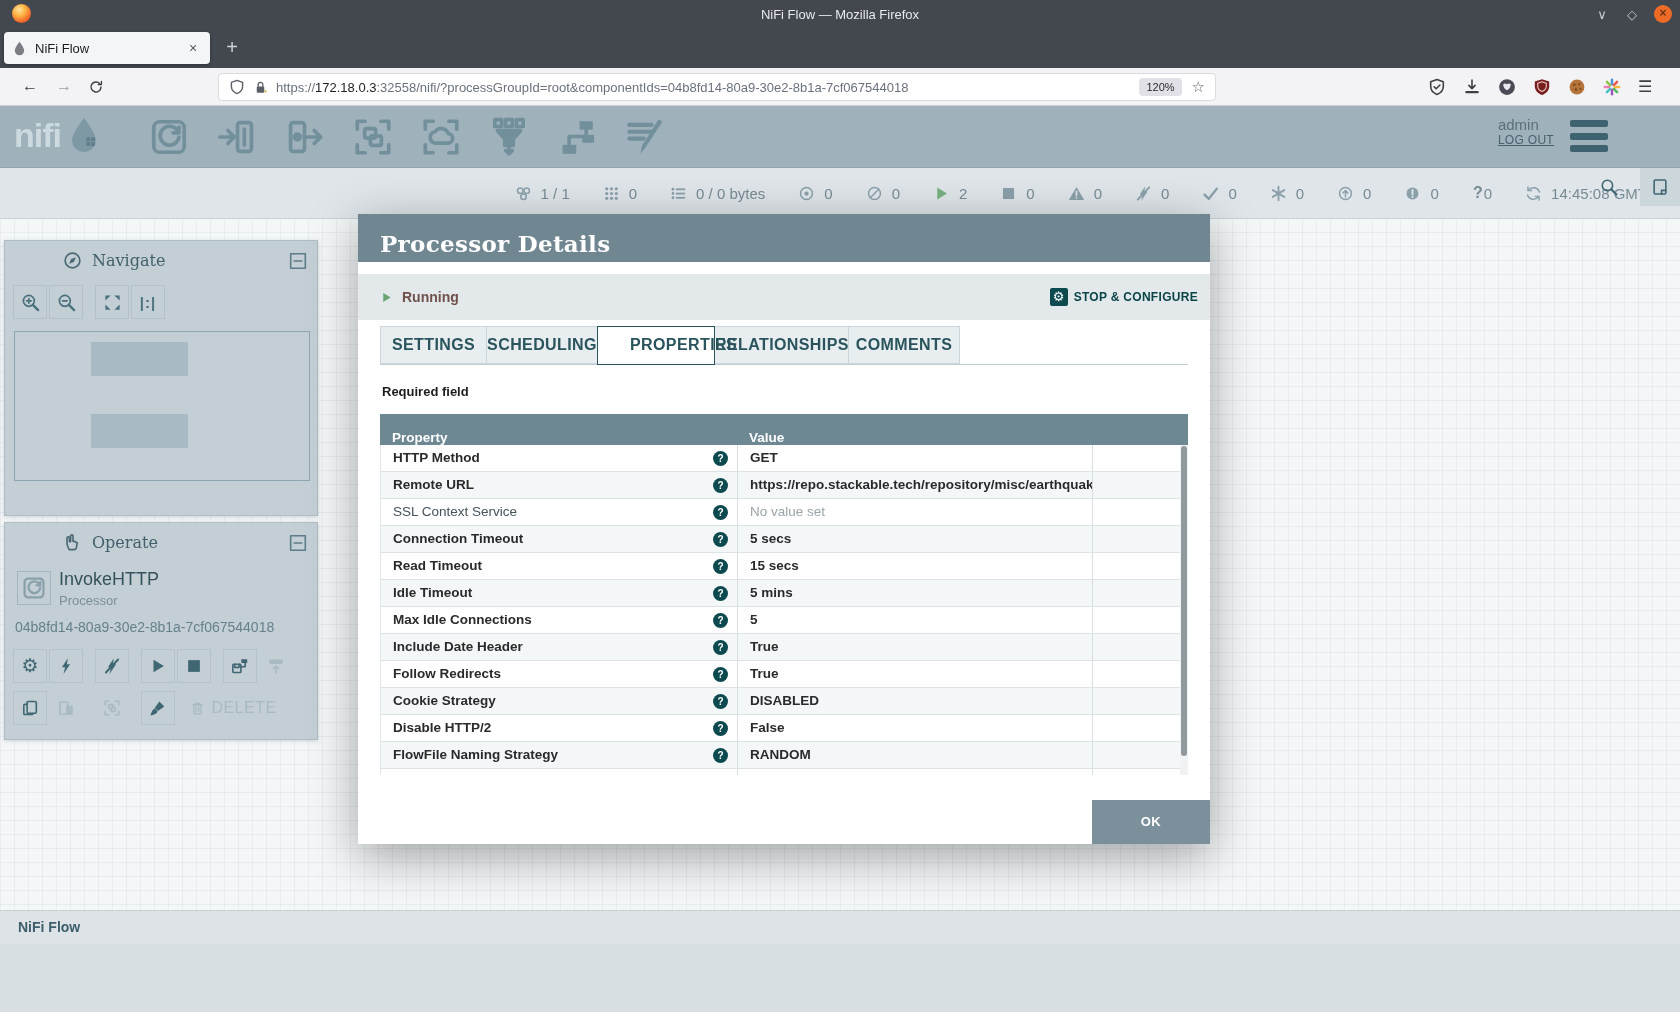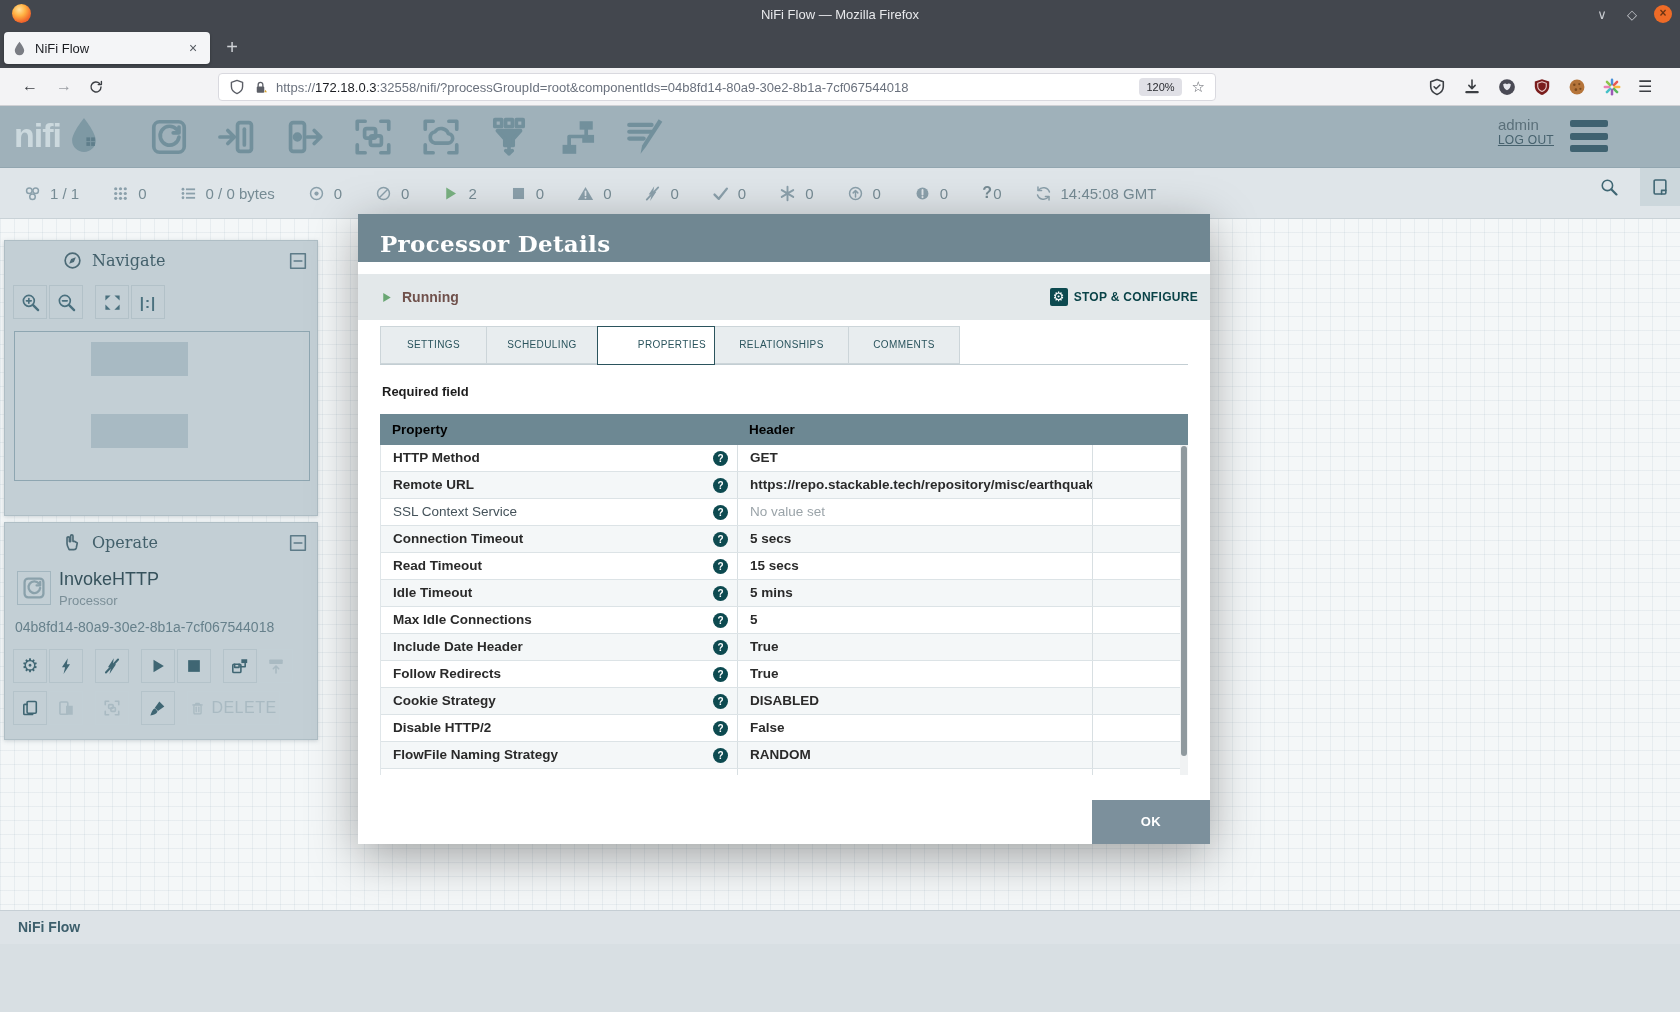--- a/index.html
+++ b/index.html
@@ -48,21 +48,21 @@
   #nifi-logo-text { font-size:34px; font-weight:bold; letter-spacing:-1px; color:#ccd9de; }
   #nifi-logo-drop { width:38px; height:42px; color:#7e99a4; margin-left:4px; }
   #component-toolbar { position:absolute; left:148px; top:10px; display:flex; gap:26px; }
   .tool-icon { width:42px; height:42px; color:#72909c; cursor:grab; }
   #user-area { position:absolute; right:126px; top:10px; text-align:left; }
   #user-name { font-size:15px; color:#5b707a; }
   #logout-link { font-size:12px; color:#47626e; text-decoration:underline; letter-spacing:.3px; }
   #global-menu { position:absolute; right:72px; top:14px; width:38px; height:32px; display:flex; flex-direction:column; justify-content:space-between; }
   #global-menu span { display:block; height:7px; border-radius:2px; background:#3f6270; }
 
-  #status-bar { position:absolute; left:0; top:62px; width:1680px; height:51px; background:#dfe5e9; border-bottom:1px solid #c9d2d7; display:flex; align-items:center; padding-left:24px; }
+  #status-bar { position:absolute; left:0; top:62px; width:1680px; height:51px; background:#dfe5e9; border-bottom:1px solid #c9d2d7; display:flex; align-items:center; padding-left:36px;justify-content:flex-end; }
   .status-item { display:flex; align-items:center; margin-right:33px; color:#768b94; font-size:15px; }
   .status-item .icn { width:17px; height:17px; color:#8ba0ab; margin-right:9px; }
   .status-item.green .icn { color:#79b181; }
   .status-item .qmark { font-size:16px; font-weight:bold; width:12px; text-align:center; }
   #status-right { position:absolute; right:0; top:0; height:38px; display:flex; align-items:center; }
   #search-icon { width:18px; height:18px; color:#3f6673; margin-right:22px; }
   #panel-toggle { width:40px; height:38px; background:#ccd7dc; display:flex; align-items:center; justify-content:center; color:#3f6673; }
   #panel-toggle .i { width:18px; height:18px; }
 
   .panel { position:absolute; left:4px; width:314px; background:#c3cfd5; border:1px solid #afbec5; box-shadow:0 1px 4px rgba(80,100,110,.25);padding-left:48px; }
@@ -107,28 +107,28 @@
   #dlg-status { position:absolute; left:0; top:60px; width:100%; height:46px; background:#e3e8ea; display:flex; align-items:center; padding:0 12px 0 22px; }
   #run-icon { width:13px; height:13px; color:var(--running-green); margin-right:9px; }
   #run-text { font-size:14px; font-weight:bold; color:var(--running-text); }
   #stop-config { margin-left:auto; display:flex; align-items:center; cursor:pointer; }
   #stop-config-icon { width:18px; height:18px; background:var(--accent); border-radius:2px; color:#fff; font-size:13px; line-height:18px; text-align:center; }
   #stop-config-label { font-size:12px; font-weight:bold; color:#0a4348; margin-left:6px; letter-spacing:.3px; }
 
   #dlg-tabs { position:absolute; left:22px; top:112px; right:22px; height:40px; }
   #dlg-tabs::after { content:""; position:absolute; left:0; right:0; top:38px; height:1px; background:#c3ced3; }
   .tabrow { display:flex; position:relative; }
-  .tab { height:38px; background:#e8edef; border:1px solid #ccd5d9; margin-right:-1px; text-align:center; font-size:10px; font-weight:normal; color:#2a545d; letter-spacing:.4px; line-height:36px; position:relative; z-index:2; }
+  .tab { height:38px; background:#e8edef; border:1px solid #ccd5d9; margin-right:-1px; text-align:center; font-size:16px; font-weight:bold; color:#2a545d; letter-spacing:.4px; line-height:36px; position:relative; z-index:2; }
   .tab:nth-child(1){width:107px} .tab:nth-child(2){width:112px} .tab:nth-child(3){width:118px} .tab:nth-child(4){width:135px} .tab:nth-child(5){width:112px}
   .tab.active { background:#fff; border:1px solid #2b545d; height:39px; z-index:3;padding-left:32px; }
 
   #required-note { position:absolute; left:24px; top:170px; font-size:13px; font-weight:bold; color:#1d1d1d; }
 
   #prop-table { position:absolute; left:22px; top:200px; width:808px; height:361px; }
-  #thead { position:absolute; left:0; top:0; width:100%; height:31px; background:var(--table-header); color:#000000; font-size:13.5px; font-weight:bold; display:flex; align-items:center; }
+  #thead { position:absolute; left:0; top:0; width:100%; height:31px; background:var(--table-header); color:#ffffff; font-size:13.5px; font-weight:bold; display:flex; align-items:flex-end; }
   #th-prop { width:357px; padding-left:12px; }
   #th-value { padding-left:12px; }
   #tbody { position:absolute; left:0; top:31px; right:0; bottom:0; overflow:hidden; border-left:1px solid #e0e6e9; }
   .prow { display:flex; height:27px; line-height:26px; border-bottom:1px solid #dce3e6; font-size:13.5px; background:#fff; }
   .prow.alt { background:#f4f7f8; }
   .pcell { width:357px; padding-left:12px; font-weight:bold; color:#2a2a2a; border-right:1px solid #d8dfe2; position:relative; }
   .prow.unset .pcell { font-weight:normal; color:#44525a; }
   .help { position:absolute; right:9px; top:6px; width:15px; height:15px; border-radius:50%; background:var(--accent); color:#fff; font-size:10px; font-weight:bold; text-align:center; line-height:15px; }
   .vcell { width:355px; padding-left:12px; font-weight:bold; color:#2a2a2a; border-right:1px solid #d8dfe2; white-space:nowrap; overflow:hidden; }
   .prow.unset .vcell { font-weight:normal; color:#9ba4a9; }
@@ -704,21 +704,21 @@
             <div class="tab">RELATIONSHIPS</div>
             <div class="tab">COMMENTS</div>
           </div>
         </div>
 
       <div id="required-note">Required field</div>
 
       <div id="prop-table">
         <div id="thead">
           <div id="th-prop">Property</div>
-          <div id="th-value">Header</div>
+          <div id="th-value">Value</div>
         </div>
         <div id="tbody">
             <div class="prow">
               <div class="pcell"><span>HTTP Method</span><span class="help">?</span></div>
               <div class="vcell">GET</div>
               <div class="xcell"></div>
             </div>
             <div class="prow alt">
               <div class="pcell"><span>Remote URL</span><span class="help">?</span></div>
               <div class="vcell">https://repo.stackable.tech/repository/misc/earthquak…</div>

